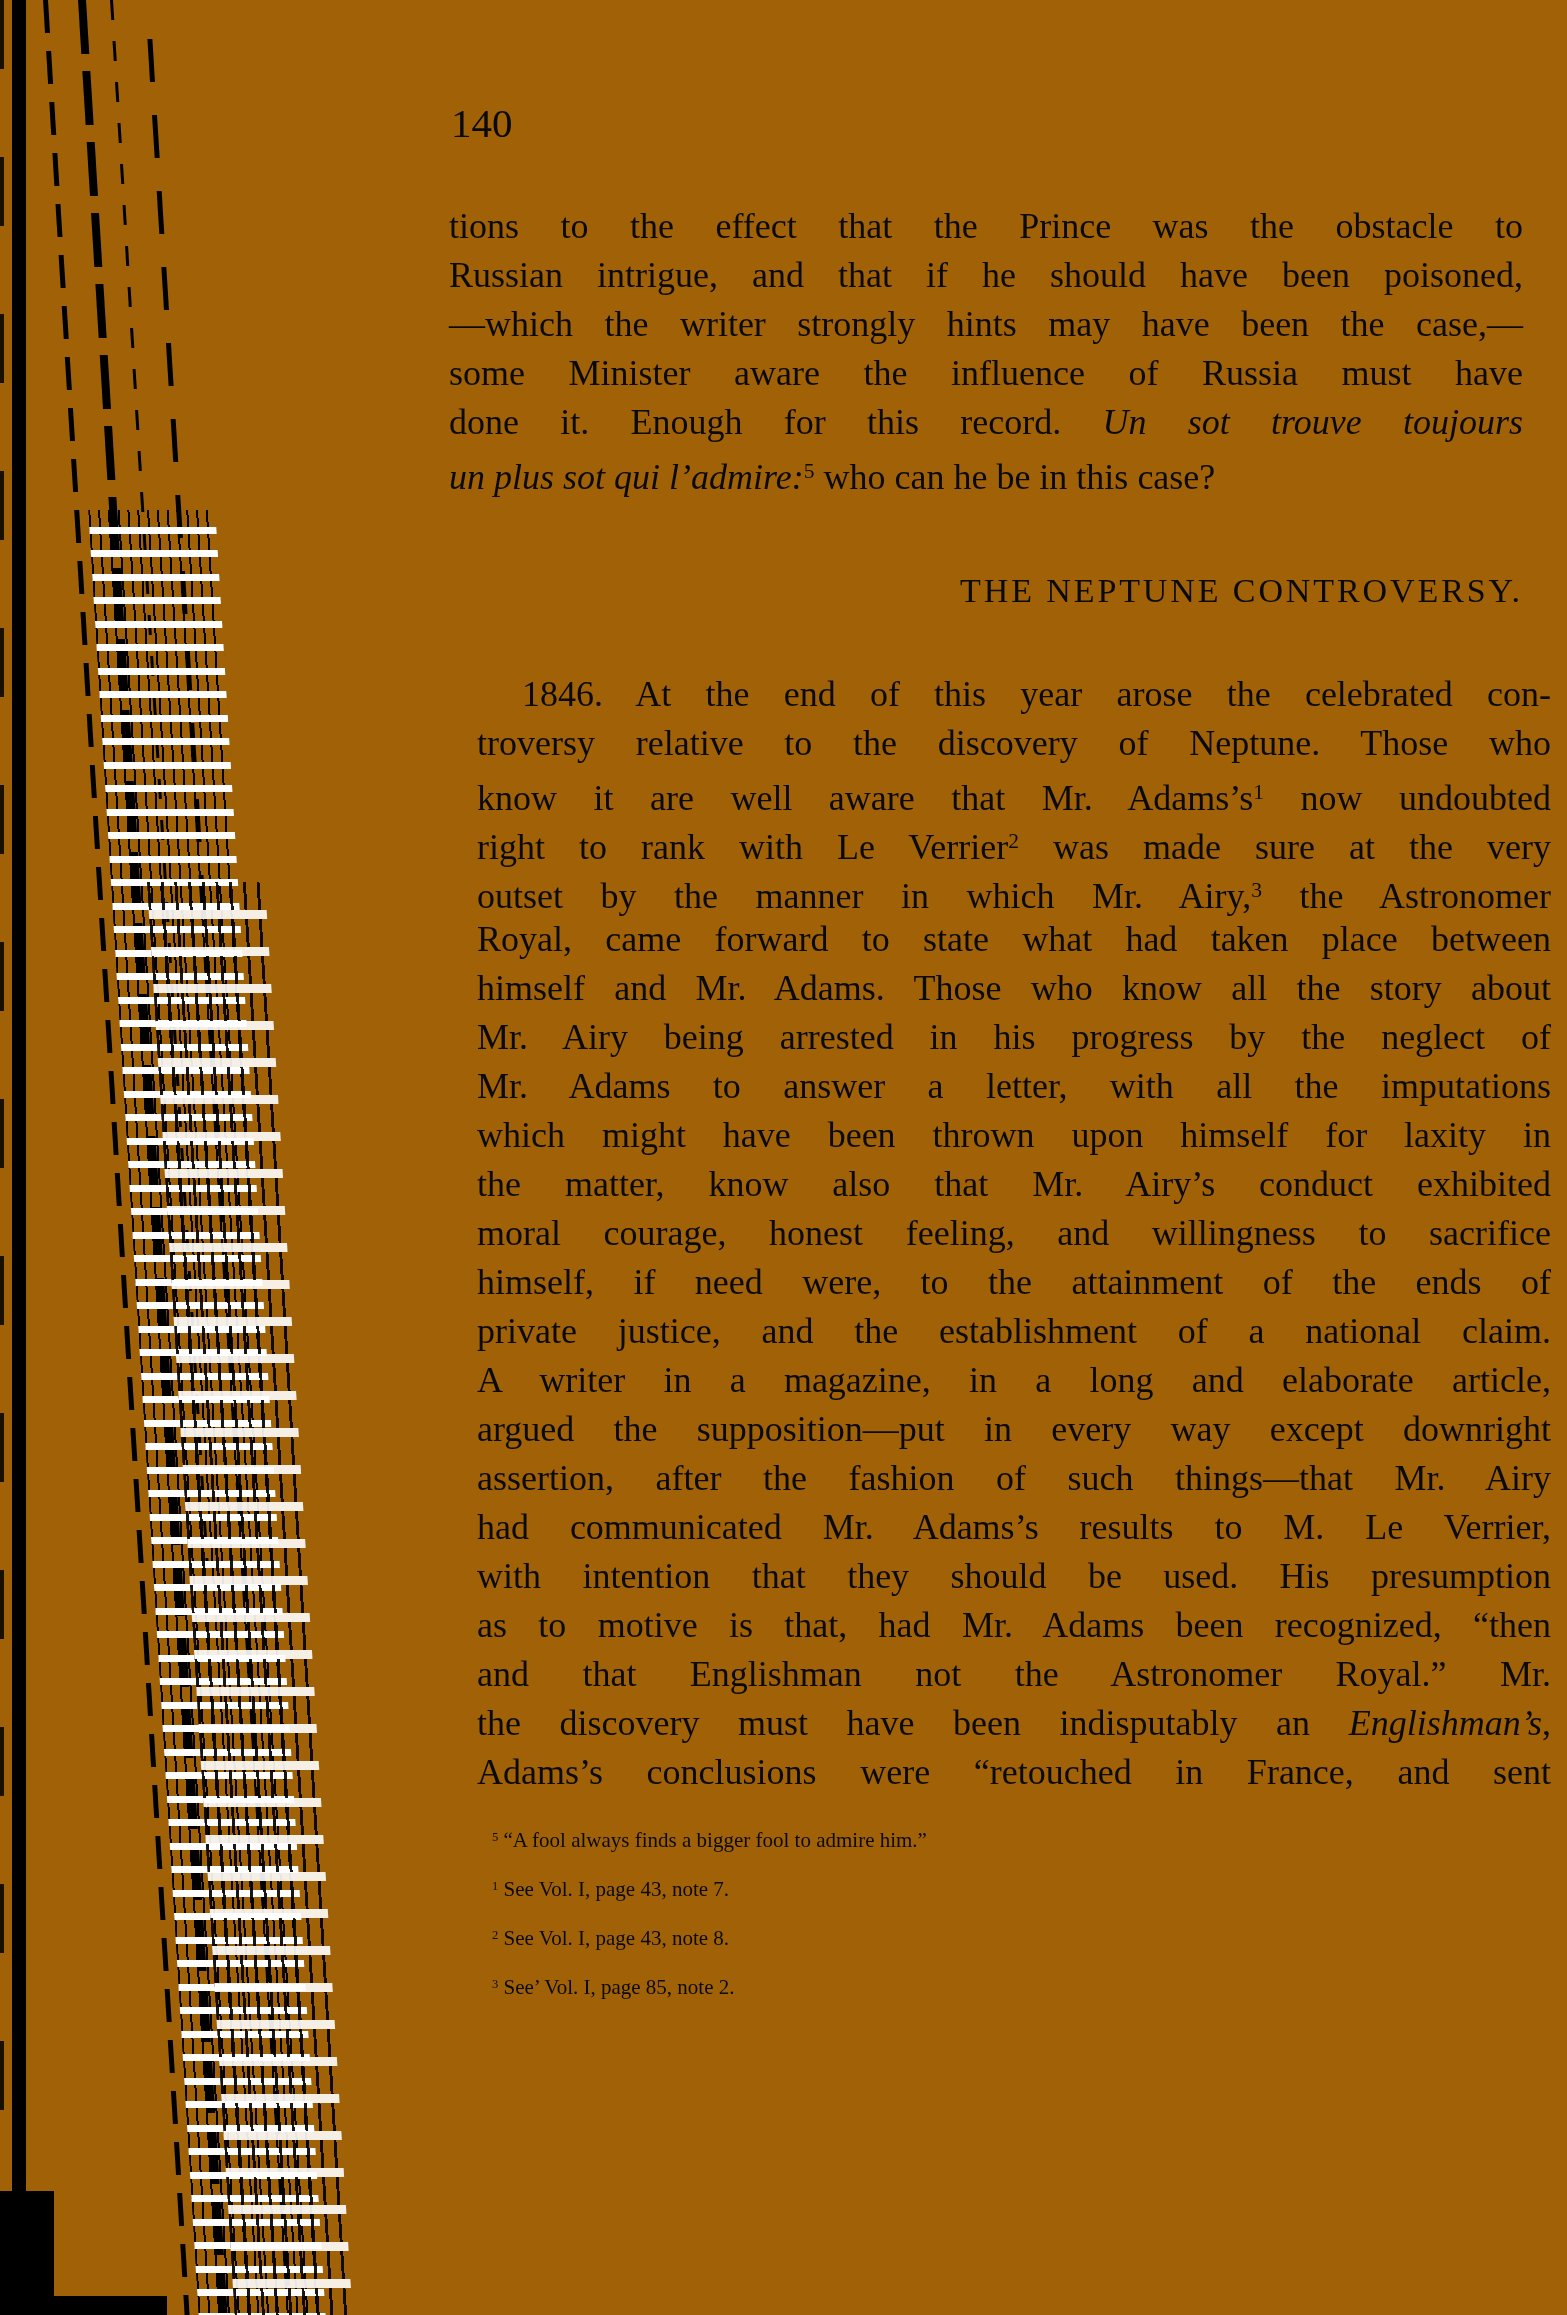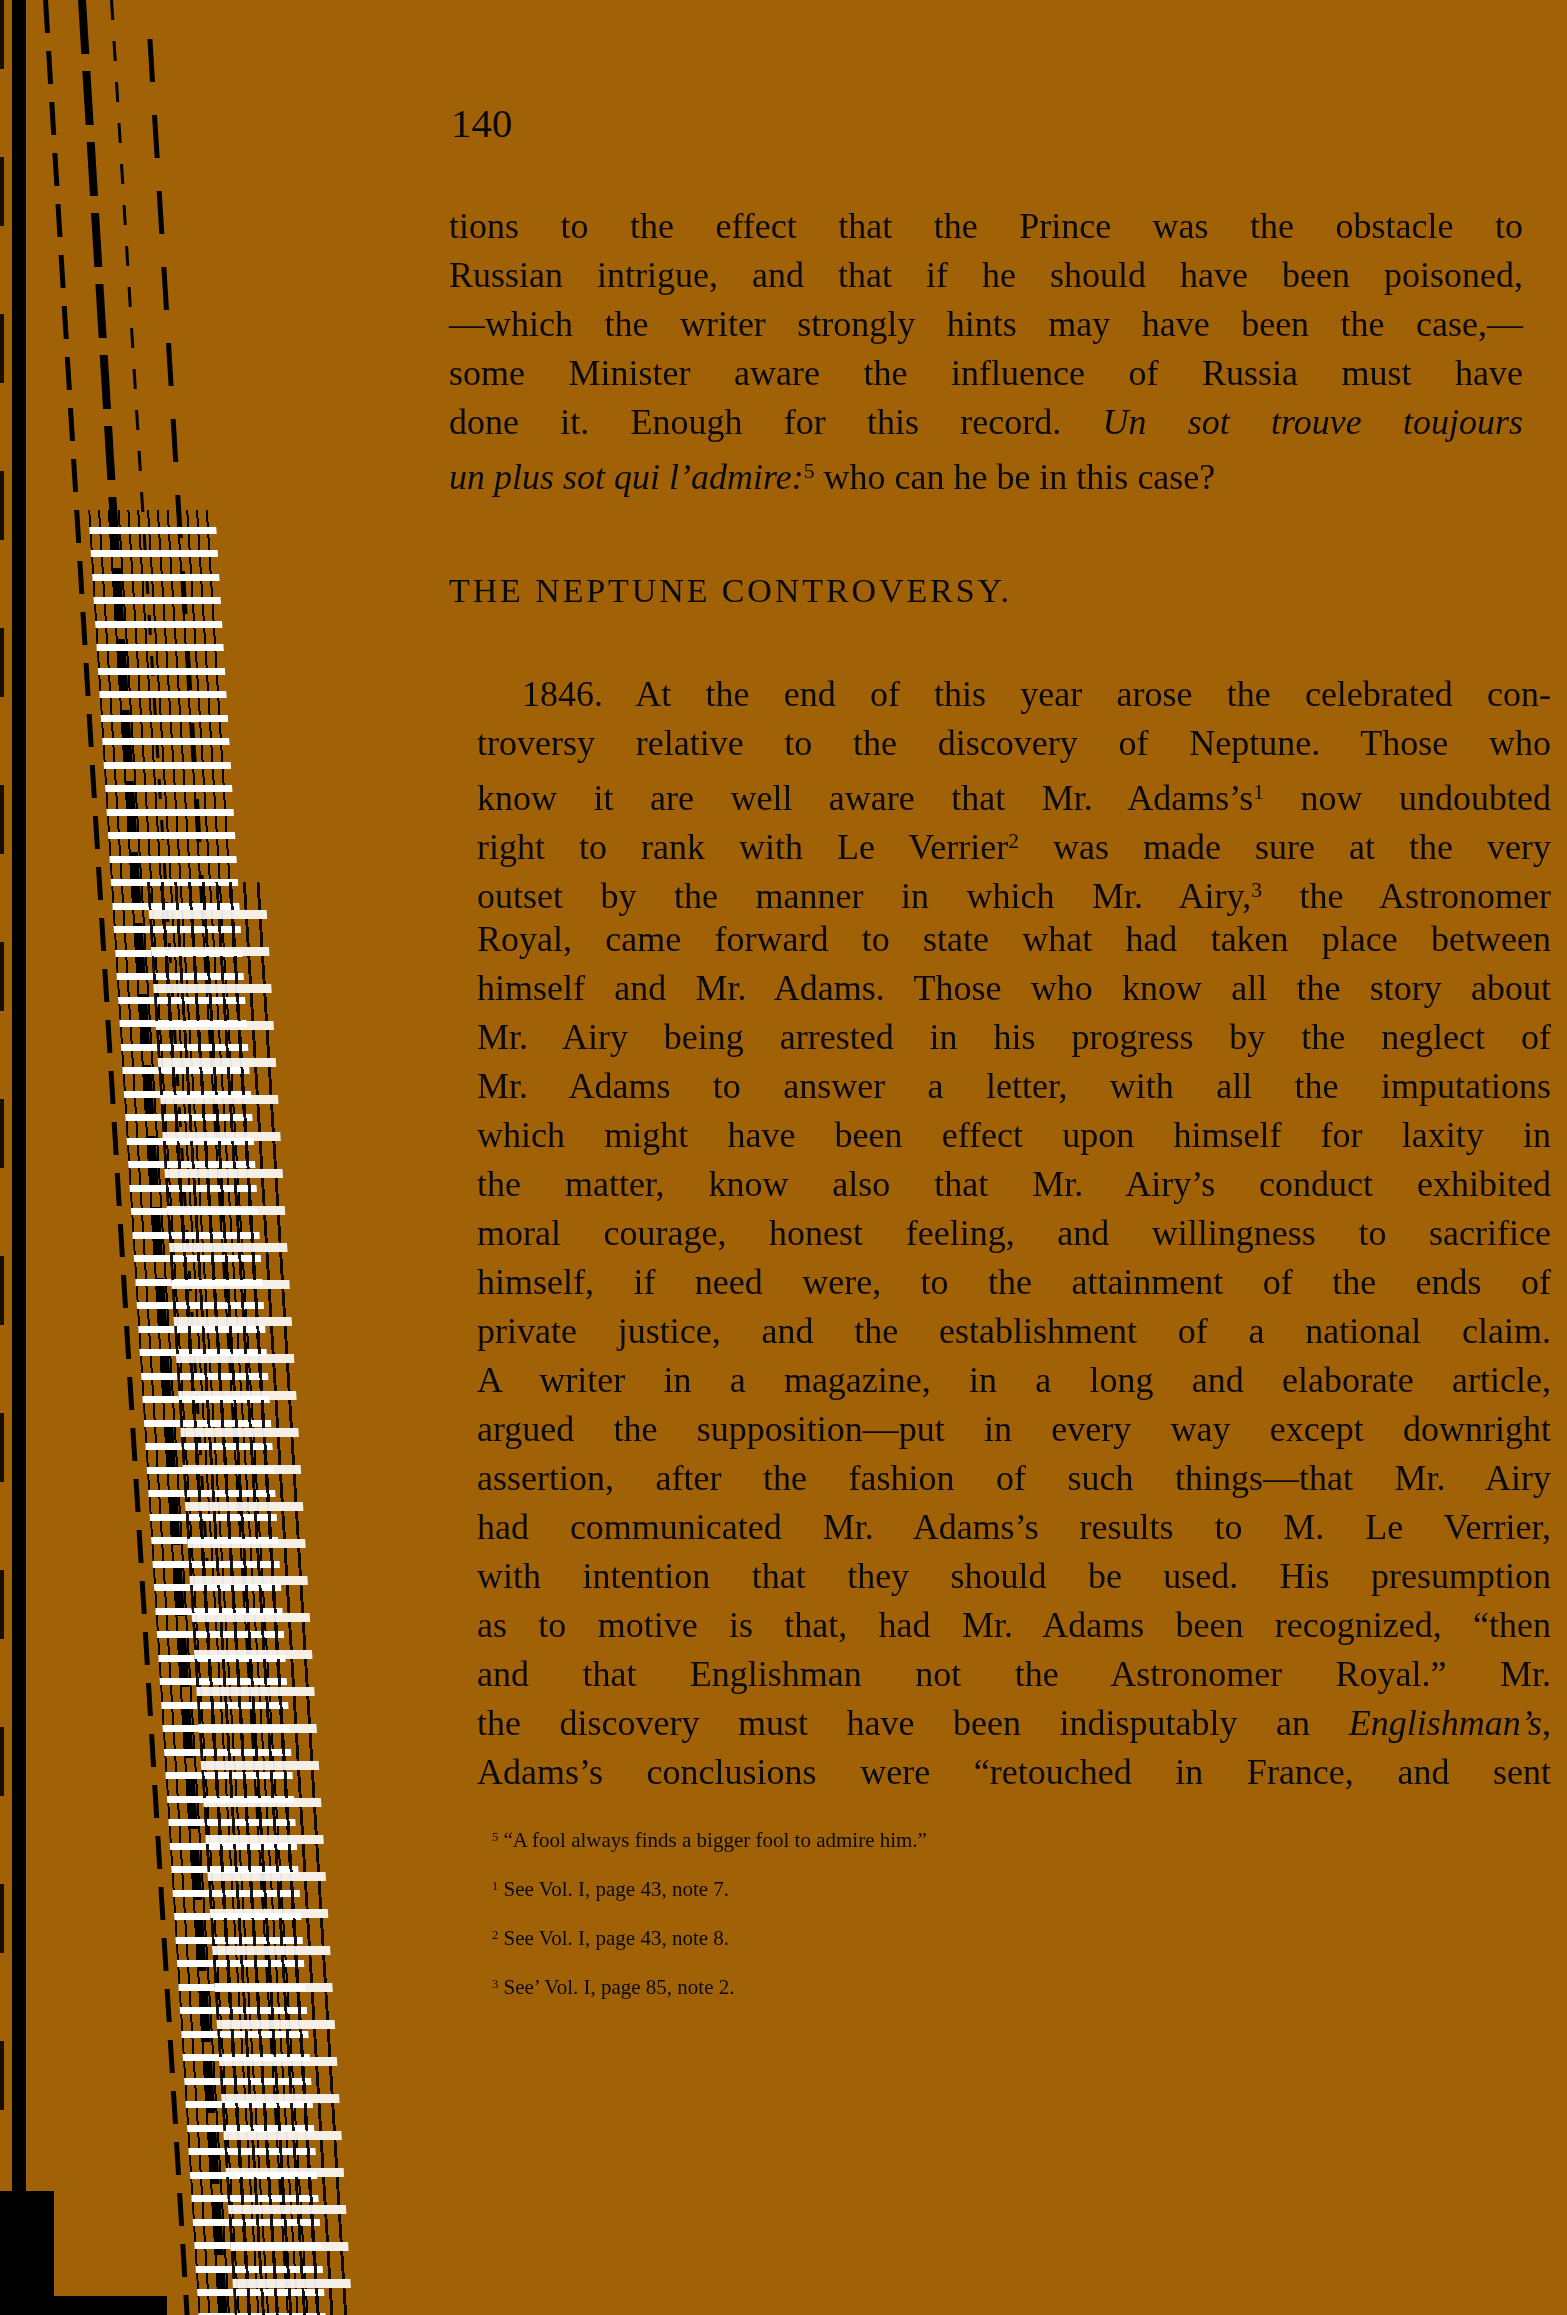--- a/index.html
+++ b/index.html
@@ -44,21 +44,21 @@
     font-size:28px;line-height:33px;letter-spacing:2.9px;}
   .para{position:absolute;left:449px;width:1074px;font-size:36px;}
   .para1{top:202px;}
   .para2{top:670px;margin-left:28px;}
   .tline{height:49px;line-height:49px;text-align:justify;text-align-last:justify;}
   .tline.lastline{text-align-last:left;}
   .tline.ind{padding-left:45px;}
   .seg.it{font-style:italic;}
   .seg.sup{vertical-align:0.5em;font-size:0.6em;}
   .heading{position:absolute;top:570px;left:449px;width:1074px;
-    text-align:left;font-size:34px;line-height:41px;letter-spacing:2.9px;}
+    text-align:right;font-size:34px;line-height:41px;letter-spacing:2.9px;}
   .footnotes{position:absolute;top:1813px;left:492px;width:1031px;font-size:21px;}
   .footnotes .tline{height:49px;line-height:49px;text-align:left;text-align-last:left;}
 </style>
 </head>
 <body>
 
 <div class="page">
 
   <div class="binding">
     <div class="b-edge"></div>
@@ -93,21 +93,21 @@
   <div class="para para2">
       <div class="tline ind"><span class="seg">1846. At the end of this year arose the celebrated con-</span></div>
       <div class="tline"><span class="seg">troversy relative to the discovery of Neptune. Those who</span></div>
       <div class="tline"><span class="seg">know it are well aware that Mr. Adams’s</span><span class="seg sup">1</span><span class="seg"> now undoubted</span></div>
       <div class="tline"><span class="seg">right to rank with Le Verrier</span><span class="seg sup">2</span><span class="seg"> was made sure at the very</span></div>
       <div class="tline"><span class="seg">outset by the manner in which Mr. Airy,</span><span class="seg sup">3</span><span class="seg"> the Astronomer</span></div>
       <div class="tline"><span class="seg">Royal, came forward to state what had taken place between</span></div>
       <div class="tline"><span class="seg">himself and Mr. Adams. Those who know all the story about</span></div>
       <div class="tline"><span class="seg">Mr. Airy being arrested in his progress by the neglect of</span></div>
       <div class="tline"><span class="seg">Mr. Adams to answer a letter, with all the imputations</span></div>
-      <div class="tline"><span class="seg">which might have been effect upon himself for laxity in</span></div>
+      <div class="tline"><span class="seg">which might have been thrown upon himself for laxity in</span></div>
       <div class="tline"><span class="seg">the matter, know also that Mr. Airy’s conduct exhibited</span></div>
       <div class="tline"><span class="seg">moral courage, honest feeling, and willingness to sacrifice</span></div>
       <div class="tline"><span class="seg">himself, if need were, to the attainment of the ends of</span></div>
       <div class="tline"><span class="seg">private justice, and the establishment of a national claim.</span></div>
       <div class="tline"><span class="seg">A writer in a magazine, in a long and elaborate article,</span></div>
       <div class="tline"><span class="seg">argued the supposition—put in every way except downright</span></div>
       <div class="tline"><span class="seg">assertion, after the fashion of such things—that Mr. Airy</span></div>
       <div class="tline"><span class="seg">had communicated Mr. Adams’s results to M. Le Verrier,</span></div>
       <div class="tline"><span class="seg">with intention that they should be used. His presumption</span></div>
       <div class="tline"><span class="seg">as to motive is that, had Mr. Adams been recognized, “then</span></div>

